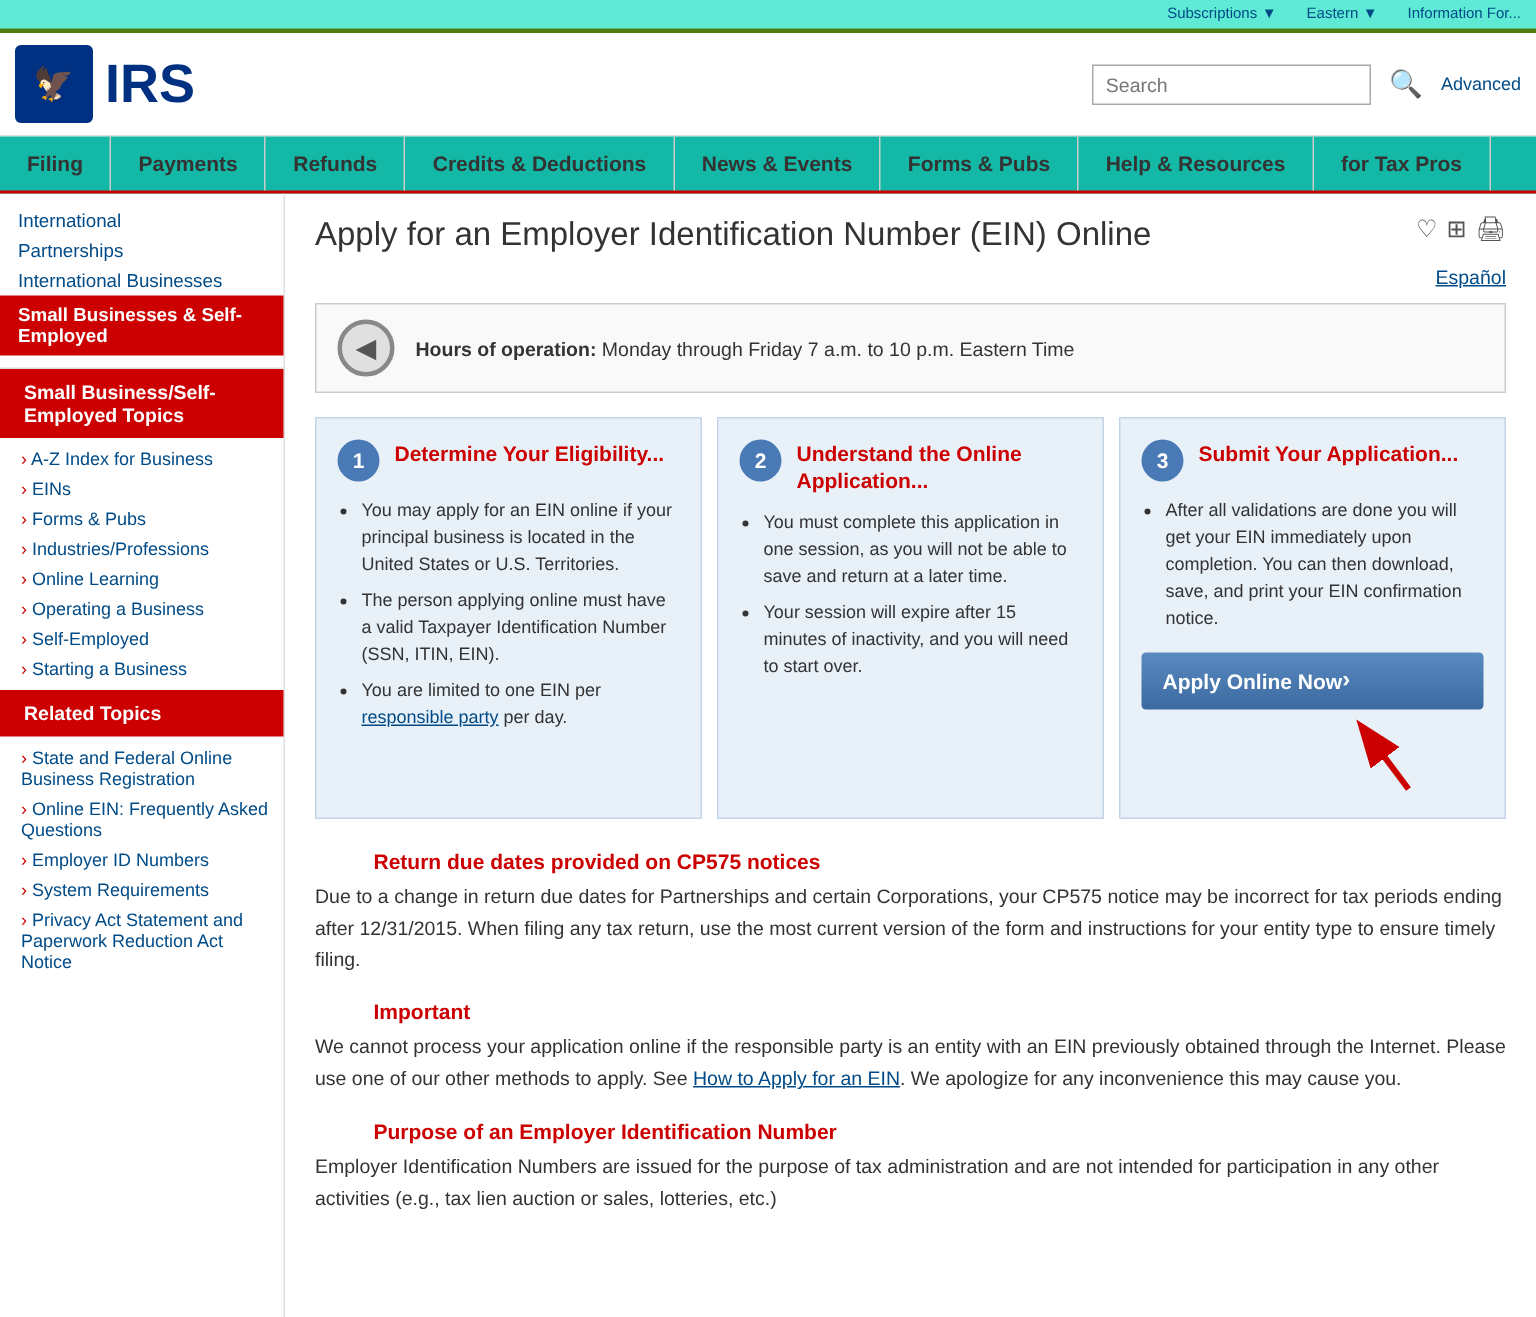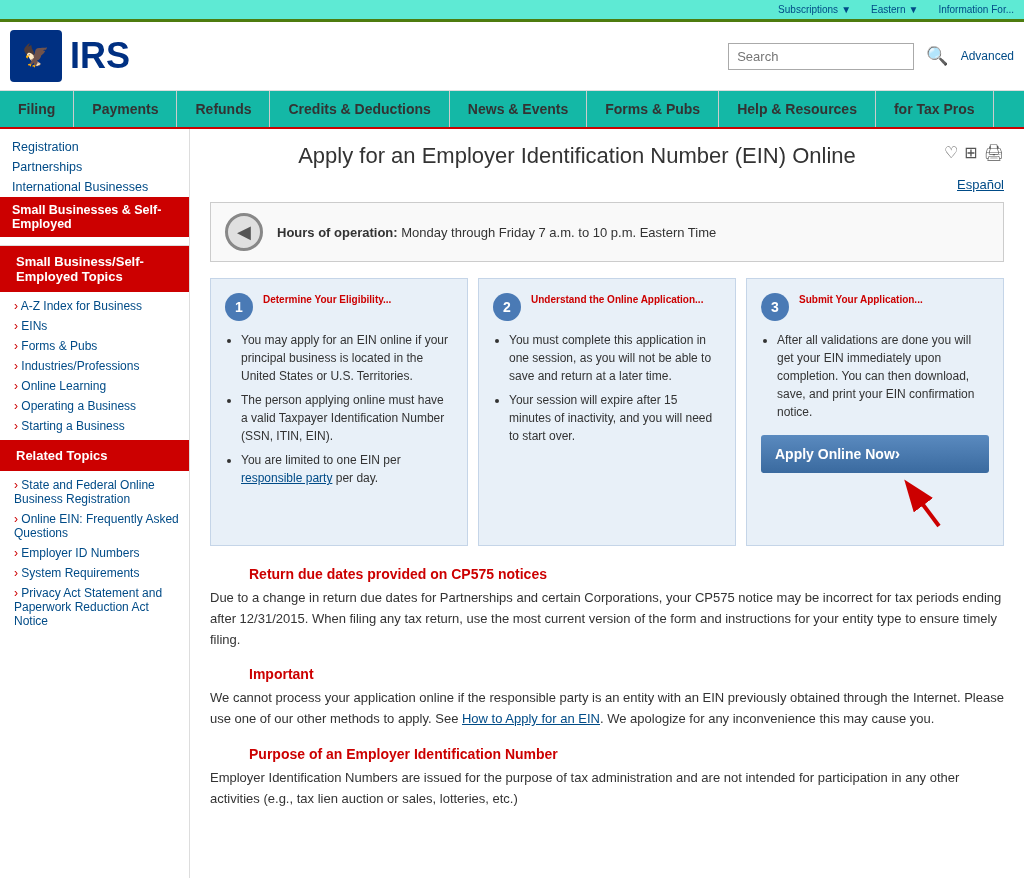--- a/index.html
+++ b/index.html
@@ -92,21 +92,21 @@
     .sidebar-section-links { padding: 4px 0; }
     .sidebar-section-links a {
       display: block; padding: 3px 10px 3px 14px;
       color: #004b87; text-decoration: none; font-size: 12px;
     }
     .sidebar-section-links a::before { content: '› '; color: #c00; }
 
     
     .main-content { flex: 1; padding: 14px 20px; }
 
-    .page-title-row { display: flex; align-items: flex-start; justify-content: space-between; margin-bottom: 8px; text-align: center; }
+    .page-title-row { display: flex; align-items: flex-start; justify-content: space-between; margin-bottom: 8px; }
     .page-title { font-size: 22px; color: #333; font-weight: normal; flex: 1; }
     .title-icons { display: flex; gap: 6px; align-items: center; }
     .title-icon { color: #555; font-size: 16px; cursor: pointer; }
     .espanol-link { display: block; text-align: right; color: #004b87; font-size: 13px; text-decoration: underline; cursor: pointer; margin-bottom: 10px; }
 
     
     .hours-box {
       display: flex; align-items: center; gap: 14px;
       border: 1px solid #ccc; padding: 10px 14px;
       background: #f9f9f9; margin-bottom: 16px;
@@ -127,21 +127,21 @@
       flex: 1; background: #e8f0f8; border: 1px solid #c5d5e8;
       padding: 14px 14px 14px 14px; position: relative;
     }
     .step-header { display: flex; align-items: flex-start; gap: 10px; margin-bottom: 10px; }
     .step-number {
       width: 28px; height: 28px; border-radius: 50%;
       background: #4a7ab5; color: #fff;
       display: flex; align-items: center; justify-content: center;
       font-size: 14px; font-weight: bold; flex-shrink: 0;
     }
-    .step-title { color: #c00; font-weight: bold; font-size: 10px; line-height: 1.3; }
+    .step-title { color: #c00; font-weight: bold; font-size: 14px; line-height: 1.3; }
     .step-body { font-size: 12px; line-height: 1.5; }
     .step-body ul { padding-left: 16px; }
     .step-body ul li { margin-bottom: 6px; }
     .step-body a { color: #004b87; }
 
     
     .apply-btn-wrap { margin-top: 14px; position: relative; }
     .apply-btn {
       display: flex; align-items: center; justify-content: flex-start;
       background: linear-gradient(to bottom, #5a8abf, #3a6a9f);
@@ -194,34 +194,35 @@
   <a href="#">News &amp; Events</a>
   <a href="#">Forms &amp; Pubs</a>
   <a href="#">Help &amp; Resources</a>
   <a href="#">for Tax Pros</a>
 </nav>
 
 <div class="page-layout">
 
   <aside class="sidebar">
     <div class="sidebar-top-links">
-      <a href="#">Registration</a>
+      <a href="#">International</a>
       <a href="#">Partnerships</a>
       <a href="#">International Businesses</a>
       <a href="#" class="active">Small Businesses &amp; Self-Employed</a>
     </div>
     <div class="sidebar-section">
       <div class="sidebar-section-title">Small Business/Self-Employed Topics</div>
       <div class="sidebar-section-links">
         <a href="#">A-Z Index for Business</a>
         <a href="#">EINs</a>
         <a href="#">Forms &amp; Pubs</a>
         <a href="#">Industries/Professions</a>
         <a href="#">Online Learning</a>
         <a href="#">Operating a Business</a>
+        <a href="#">Self-Employed</a>
         <a href="#">Starting a Business</a>
       </div>
     </div>
     <div class="sidebar-section">
       <div class="sidebar-section-title">Related Topics</div>
       <div class="sidebar-section-links">
         <a href="#">State and Federal Online Business Registration</a>
         <a href="#">Online EIN: Frequently Asked Questions</a>
         <a href="#">Employer ID Numbers</a>
         <a href="#">System Requirements</a>

